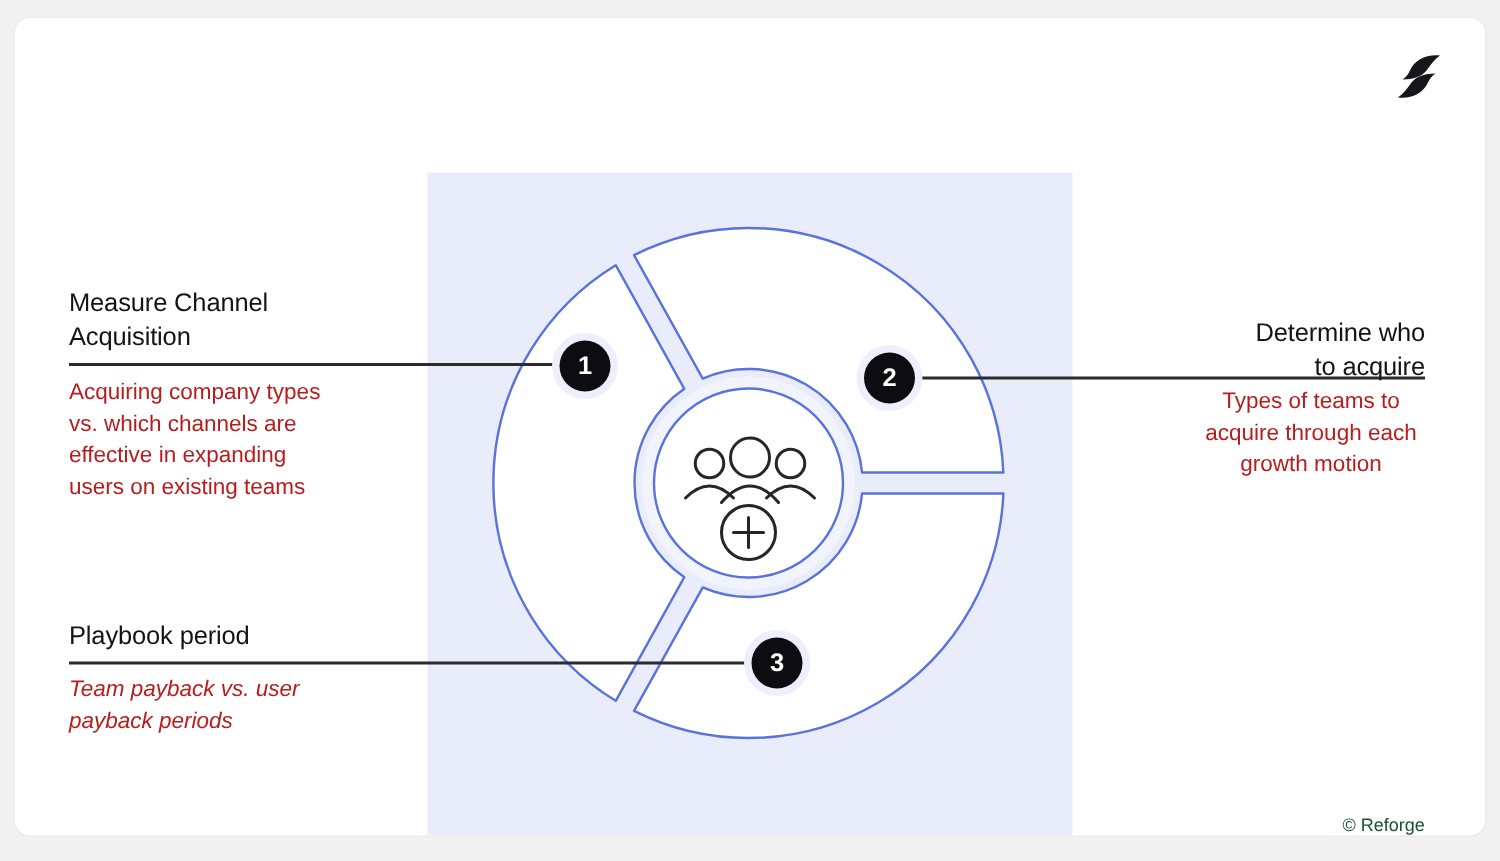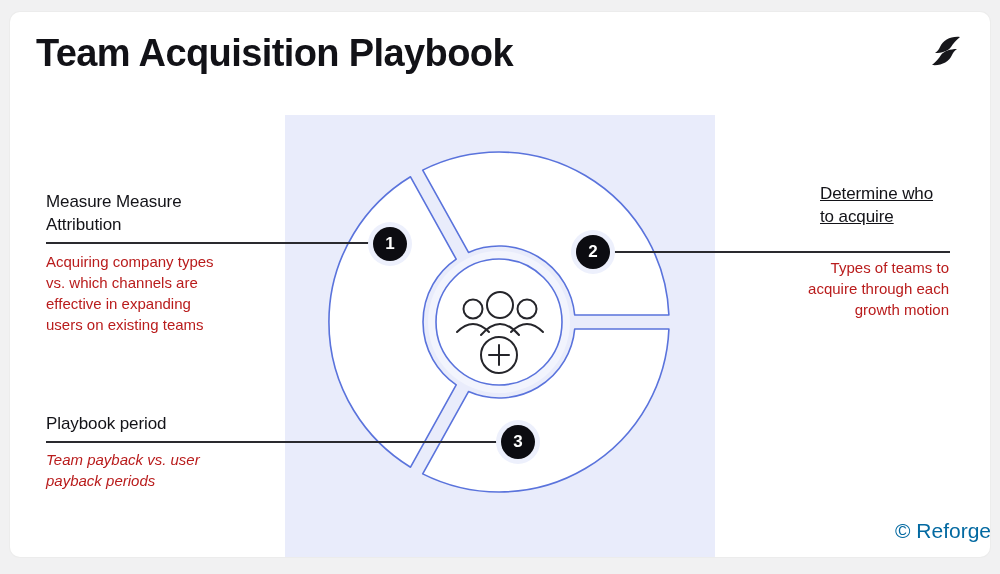--- a/index.html
+++ b/index.html
@@ -43,39 +43,38 @@
   .badge.b3{left:501px;top:425px;}
   .callout-heading{
     position:absolute;font-size:17px;line-height:23px;
     font-weight:500;color:#131318;letter-spacing:-0.1px;
   }
   .callout-body{
     position:absolute;font-size:15px;line-height:21px;color:#b91c1c;
   }
   .ch1{left:46px;top:190px;width:150px;}
   .cb1{left:46px;top:251px;width:178px;}
-  .ch2{left:820px;top:182px;width:130px;text-decoration:underline;}
-  .cb2{left:799px;top:257px;width:150px;text-align:right;}
+  .ch2{left:820px;top:210px;width:130px;text-align:right;}
+  .cb2{left:799px;top:257px;width:150px;text-align:center;}
   .ch3{left:46px;top:412px;width:220px;}
   .cb3{left:46px;top:449px;width:168px;font-style:italic;}
   .watermark{
-    position:absolute;left:895px;top:519px;
-    font-size:21px;color:#0369a1;
+    position:absolute;left:895px;top:543px;
+    font-size:12px;color:#14532d;
   }
 </style>
 </head>
 <body>
 
 <div class="stage">
 
   <div class="card">
     <div class="panel"></div>
   </div>
 
-  <h1 class="page-title">Team Acquisition Playbook</h1>
 
   <svg class="logo" width="32" height="30" viewBox="0 0 32 30">
     <path fill="#17171b" d="M 30 1 C 21 0 13 4 10 11 C 9 13 8 15 5 17 C 12 17 18 15 21 11 C 23 8 26 4 30 1 Z"></path>
     <path fill="#17171b" d="M 2 29 C 11 30 19 26 22 19 C 23 17 24 15 27 13 C 20 13 14 15 11 19 C 9 22 6 26 2 29 Z"></path>
   </svg>
 
   <svg class="diagram-svg" width="1000" height="574" viewBox="0 0 1000 574">
 
     <path d="M 668.9 315.0 A 170 170 0 0 0 422.7 170.1 L 468.5 252.4 A 76 76 0 0 1 574.7 315.0 Z" fill="#ffffff" stroke="#5a73dc" stroke-width="1.6" stroke-linejoin="round"></path>
     <path d="M 410.5 176.8 A 170 170 0 0 0 410.5 467.2 L 456.2 384.8 A 76 76 0 0 1 456.2 259.2 Z" fill="#ffffff" stroke="#5a73dc" stroke-width="1.6" stroke-linejoin="round"></path>
@@ -98,21 +97,21 @@
   </svg>
 
   <div class="connector l1"></div>
   <div class="connector l2"></div>
   <div class="connector l3"></div>
 
   <div class="badge b1">1</div>
   <div class="badge b2">2</div>
   <div class="badge b3">3</div>
 
-  <div class="callout-heading ch1">Measure Measure Attribution</div>
+  <div class="callout-heading ch1">Measure Channel Acquisition</div>
   <div class="callout-body cb1">Acquiring company types vs. which channels are effective in expanding users on existing teams</div>
 
   <div class="callout-heading ch2">Determine who to acquire</div>
   <div class="callout-body cb2">Types of teams to acquire through each growth motion</div>
 
   <div class="callout-heading ch3">Playbook period</div>
   <div class="callout-body cb3">Team payback vs. user payback periods</div>
 
   <div class="watermark">© Reforge</div>
 

